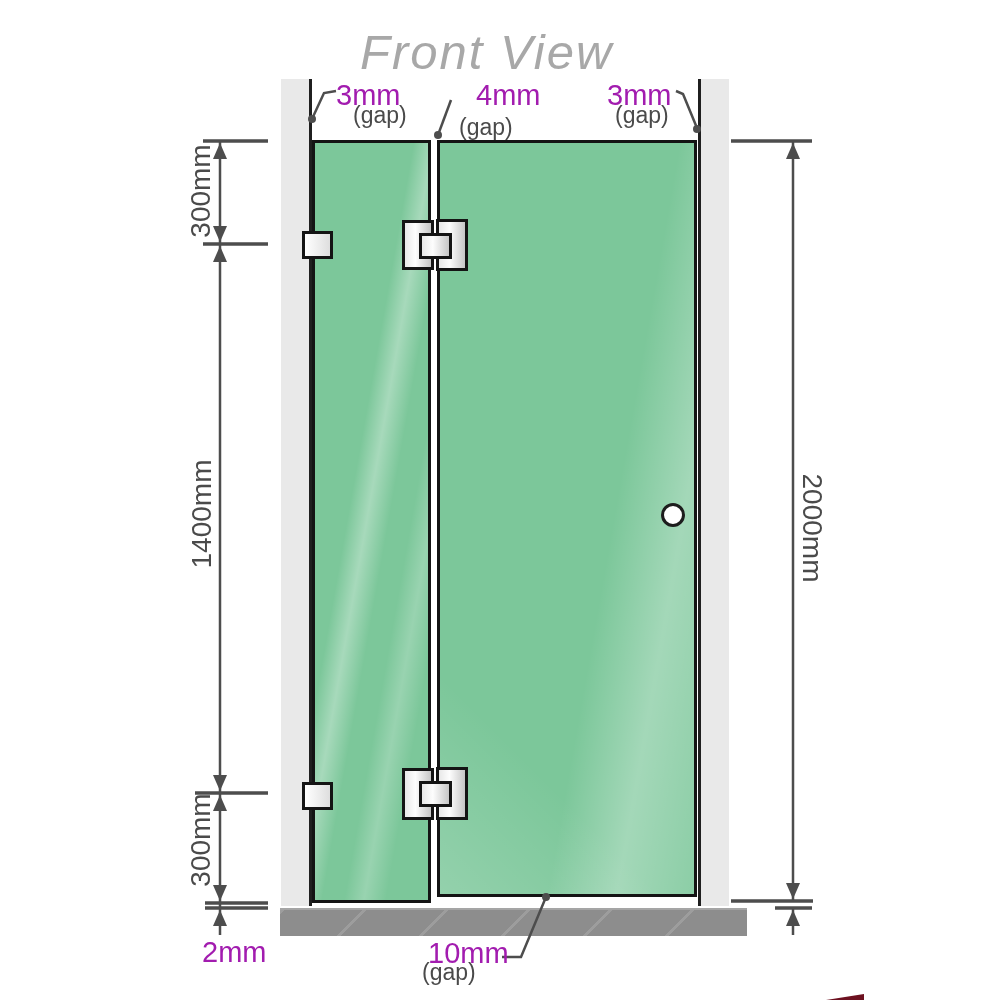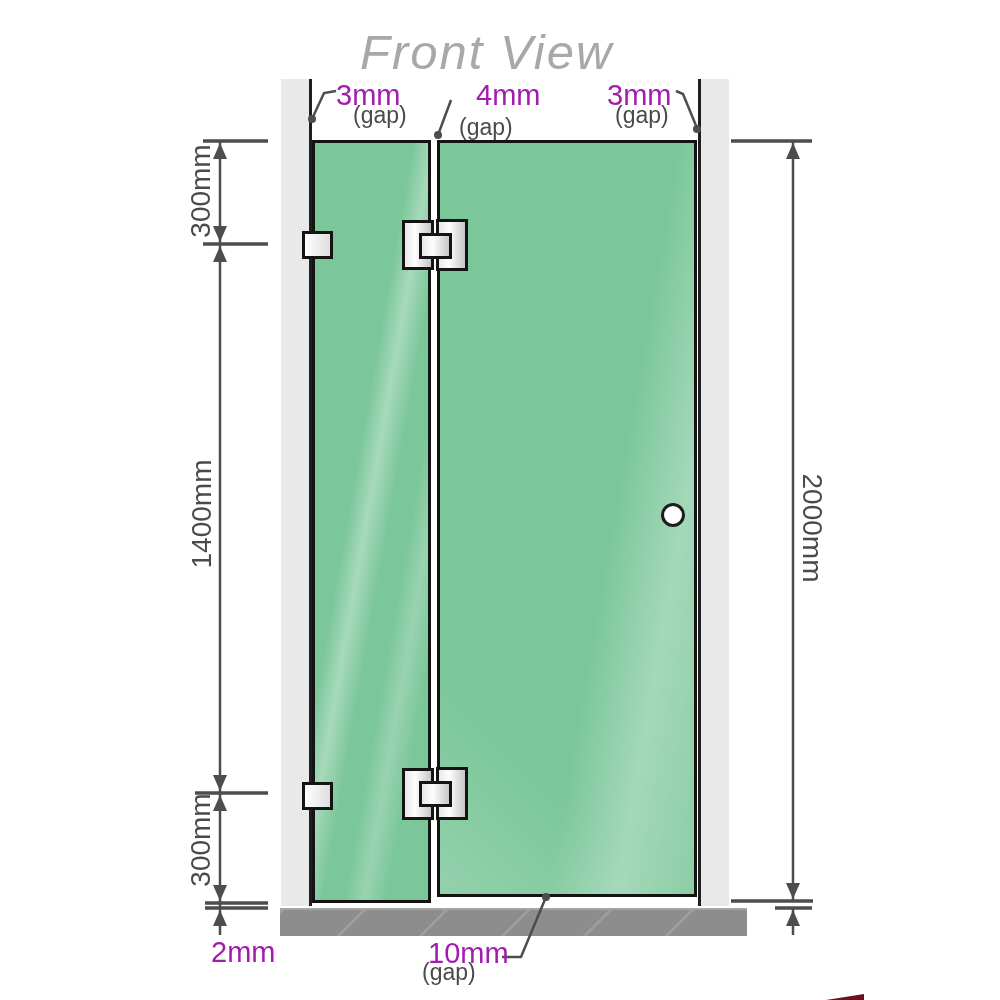--- a/index.html
+++ b/index.html
@@ -147,18 +147,18 @@
   <div class="abs gapnote z5" style="left:459px;top:116px;">(gap)</div>
   <div class="abs gapval z5" style="left:607px;top:81px;">3mm</div>
   <div class="abs gapnote z5" style="left:615px;top:104px;">(gap)</div>
 
   <div class="abs gapval z5" style="left:422px;top:939px;margin-left:6px;">10mm</div>
   <div class="abs gapnote z5" style="left:422px;top:961px;">(gap)</div>
 
   <div class="abs dimtxt rotccw z5" style="left:201px;top:191px;">300mm</div>
   <div class="abs dimtxt rotccw z5" style="left:202px;top:514px;">1400mm</div>
   <div class="abs dimtxt rotccw z5" style="left:201px;top:840px;">300mm</div>
-  <div class="abs gapval z5" style="left:202px;top:938px;margin-left:9px;">2mm</div>
+  <div class="abs gapval z5" style="left:202px;top:938px;">2mm</div>
   <div class="abs dimtxt rotcw z5" style="left:812px;top:528px;">2000mm</div>
 
   <div class="abs logo-sliver z5"></div>
 
 </div>
 
 </body></html>

